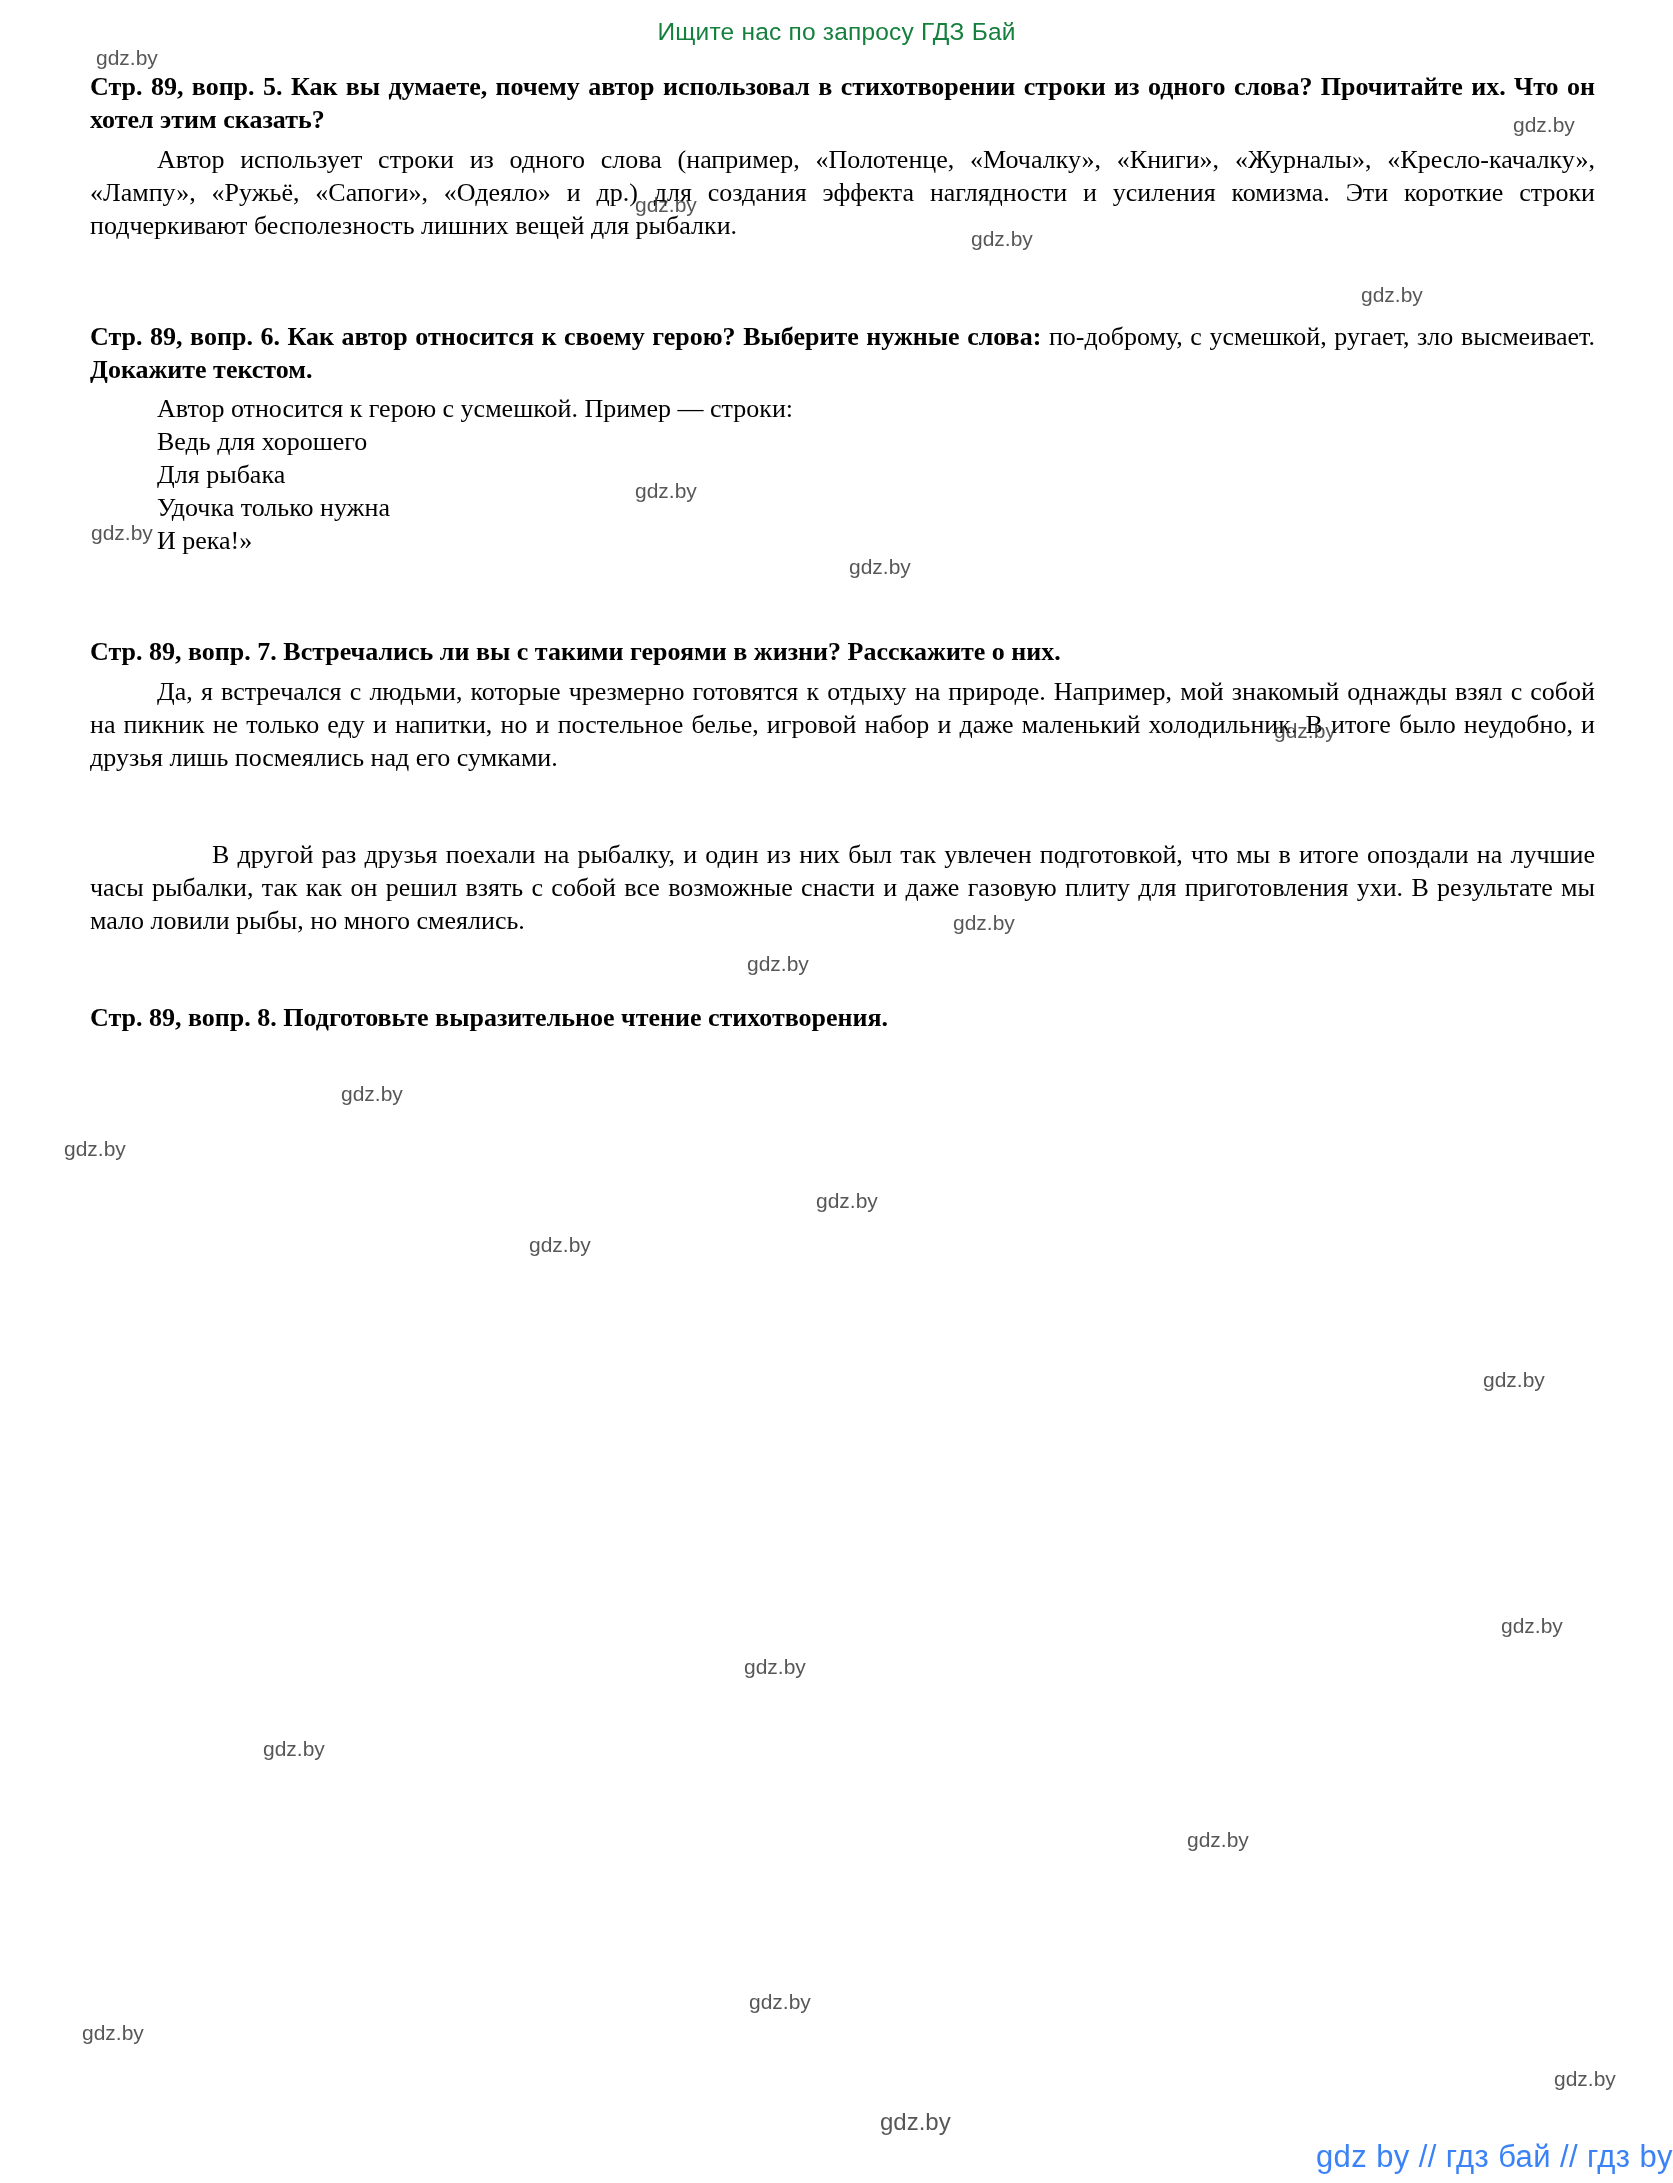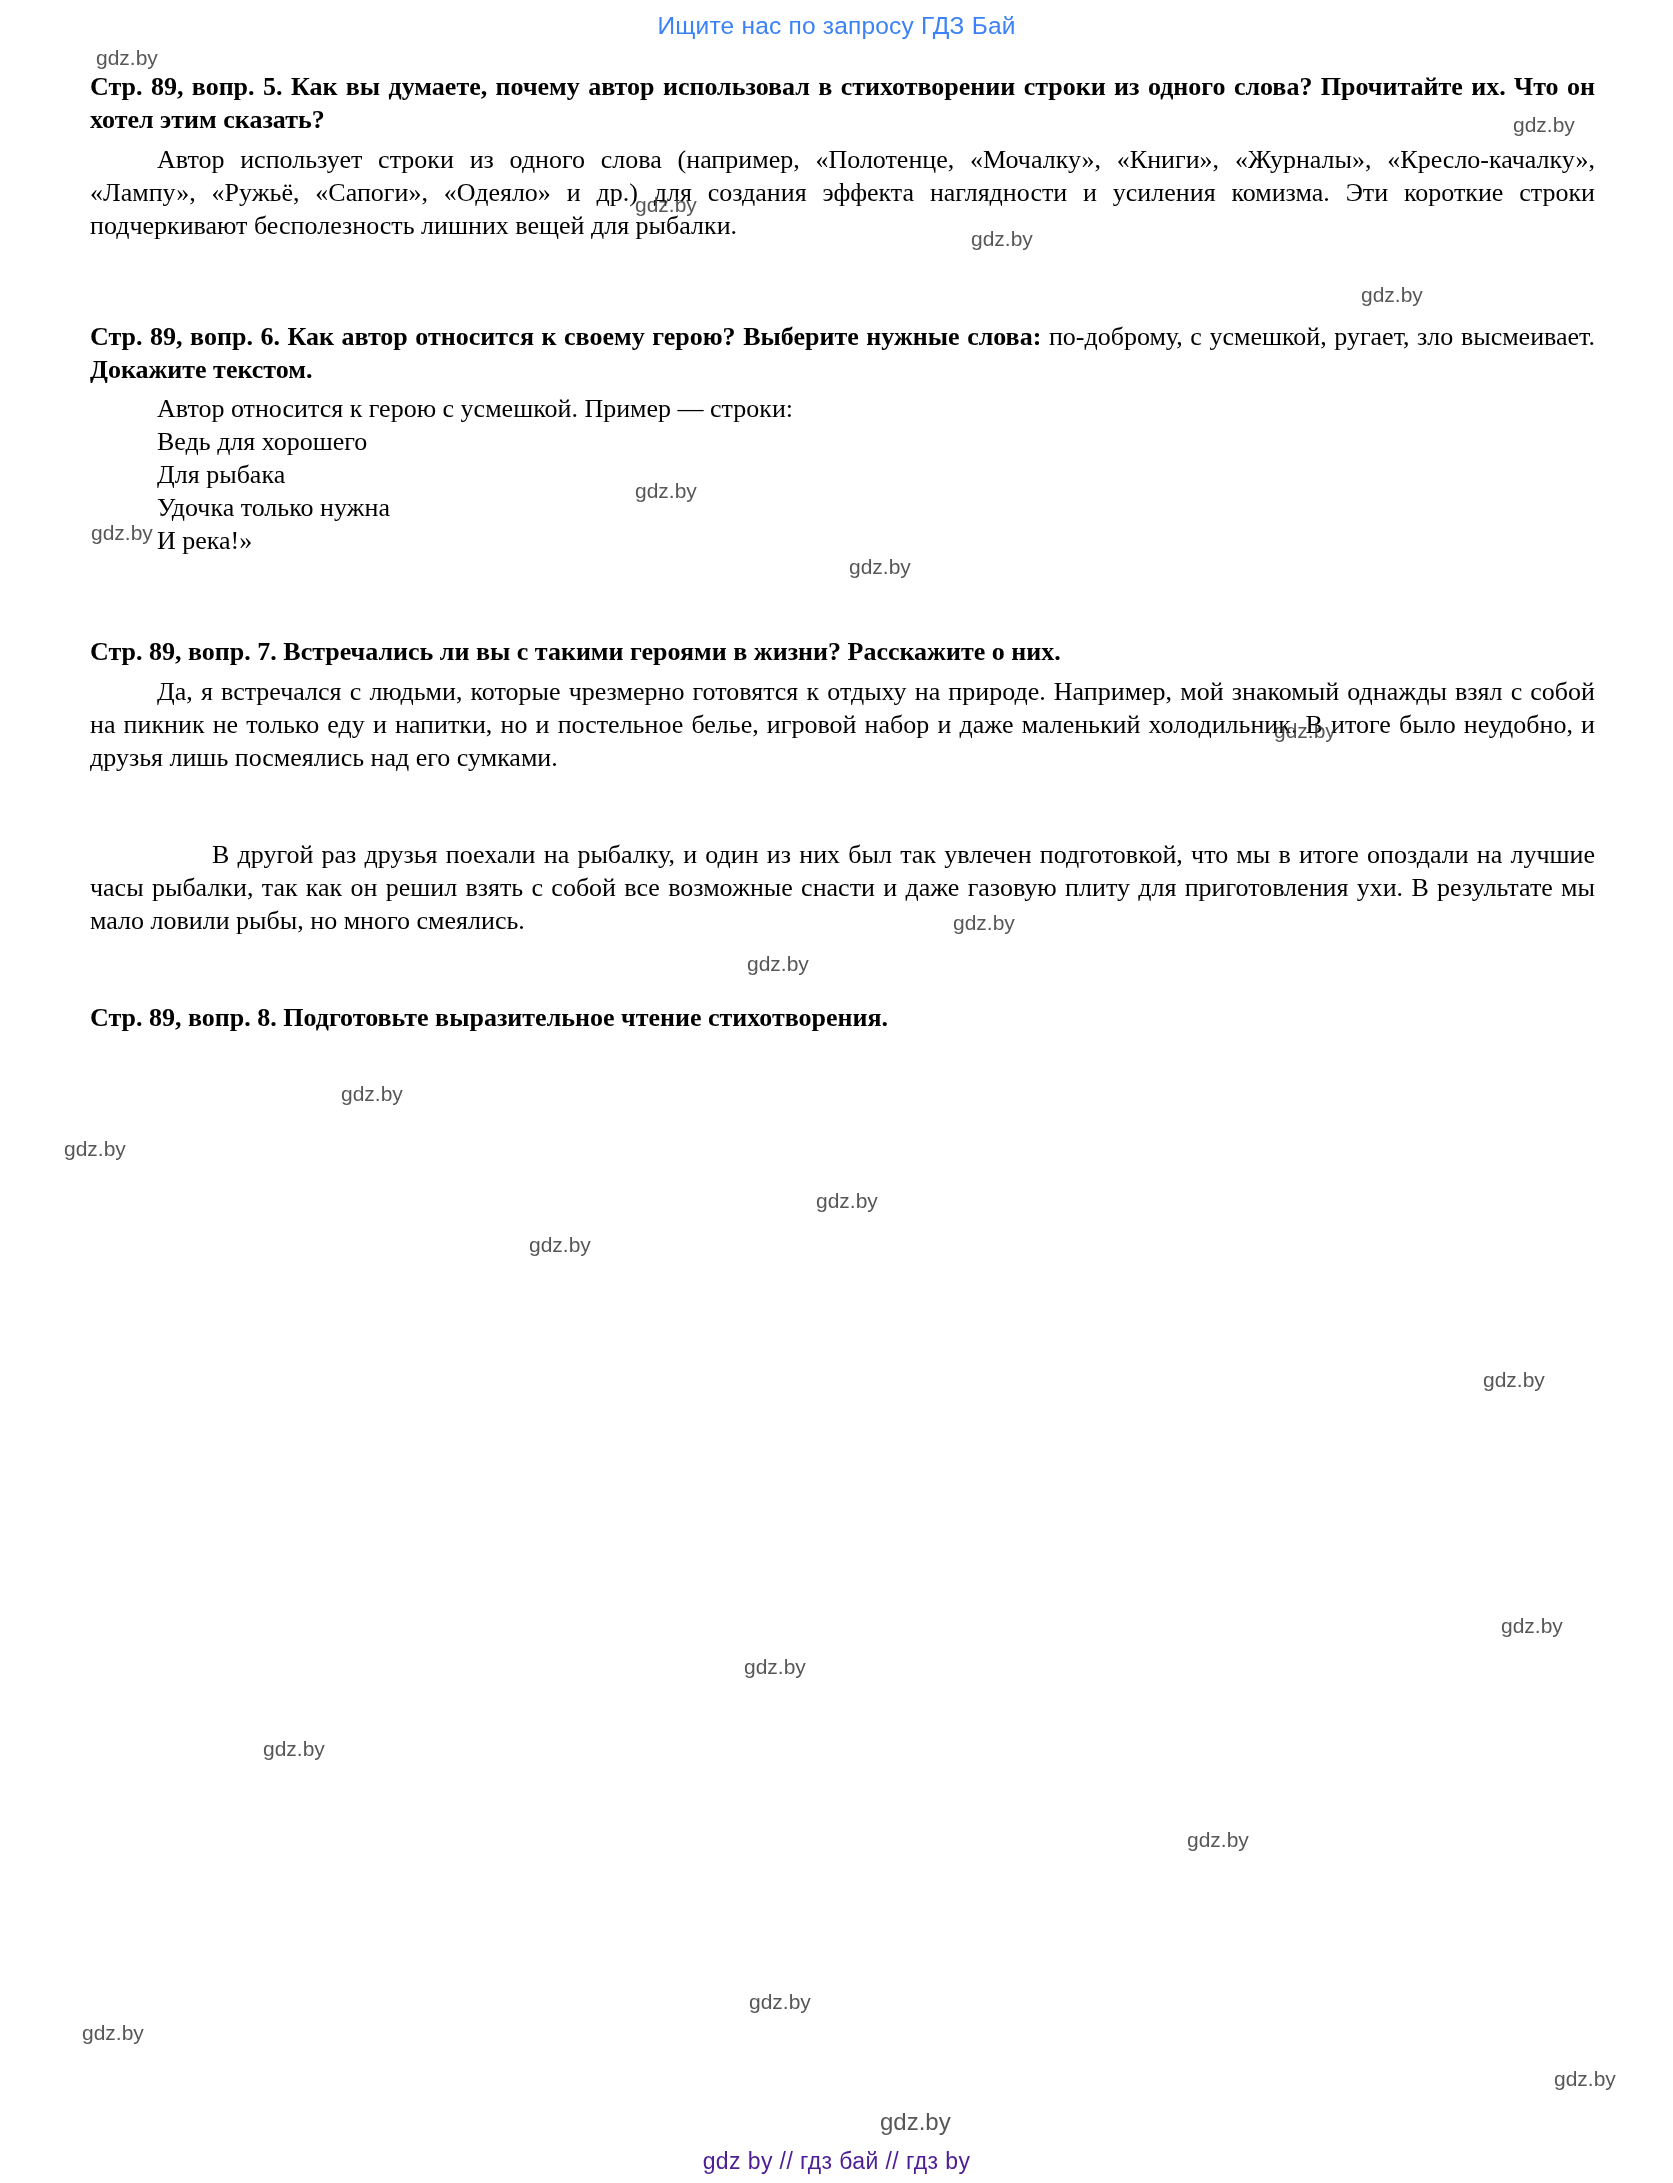--- a/index.html
+++ b/index.html
@@ -26,22 +26,22 @@
   .top-banner {
     position: absolute;
     top: 0px;
     left: 0;
     width: 100%;
     text-align: center;
     font-family: "Liberation Sans", "DejaVu Sans", sans-serif;
     font-size: 24.5px;
     line-height: 28px;
     letter-spacing: 0.2px;
-    color: #3b82f6;
-    padding-top: 12px;
+    color: #15803d;
+    padding-top: 18px;
     white-space: nowrap;
   }
 
   
   .content {
     position: absolute;
     left: 90px;
     top: 70px;
     width: 1505px;
     font-size: 26px;
@@ -100,24 +100,24 @@
     pointer-events: none;
   }
   .wm.big { font-size: 24px; }
 
   
   .footer {
     position: absolute;
     left: 0;
     bottom: 8.2px;
     width: 100%;
-    text-align: center;
+    text-align: right;
     font-family: "Liberation Sans", "DejaVu Sans", sans-serif;
-    font-size: 23px;
-    color: #4c1d95;
+    font-size: 31px;
+    color: #3b82f6;
     letter-spacing: 0.4px;
     white-space: nowrap;
   }
 </style>
 </head>
 <body>
 
 <div class="page">
 
   <div class="top-banner">Ищите нас по запросу ГДЗ Бай</div>

